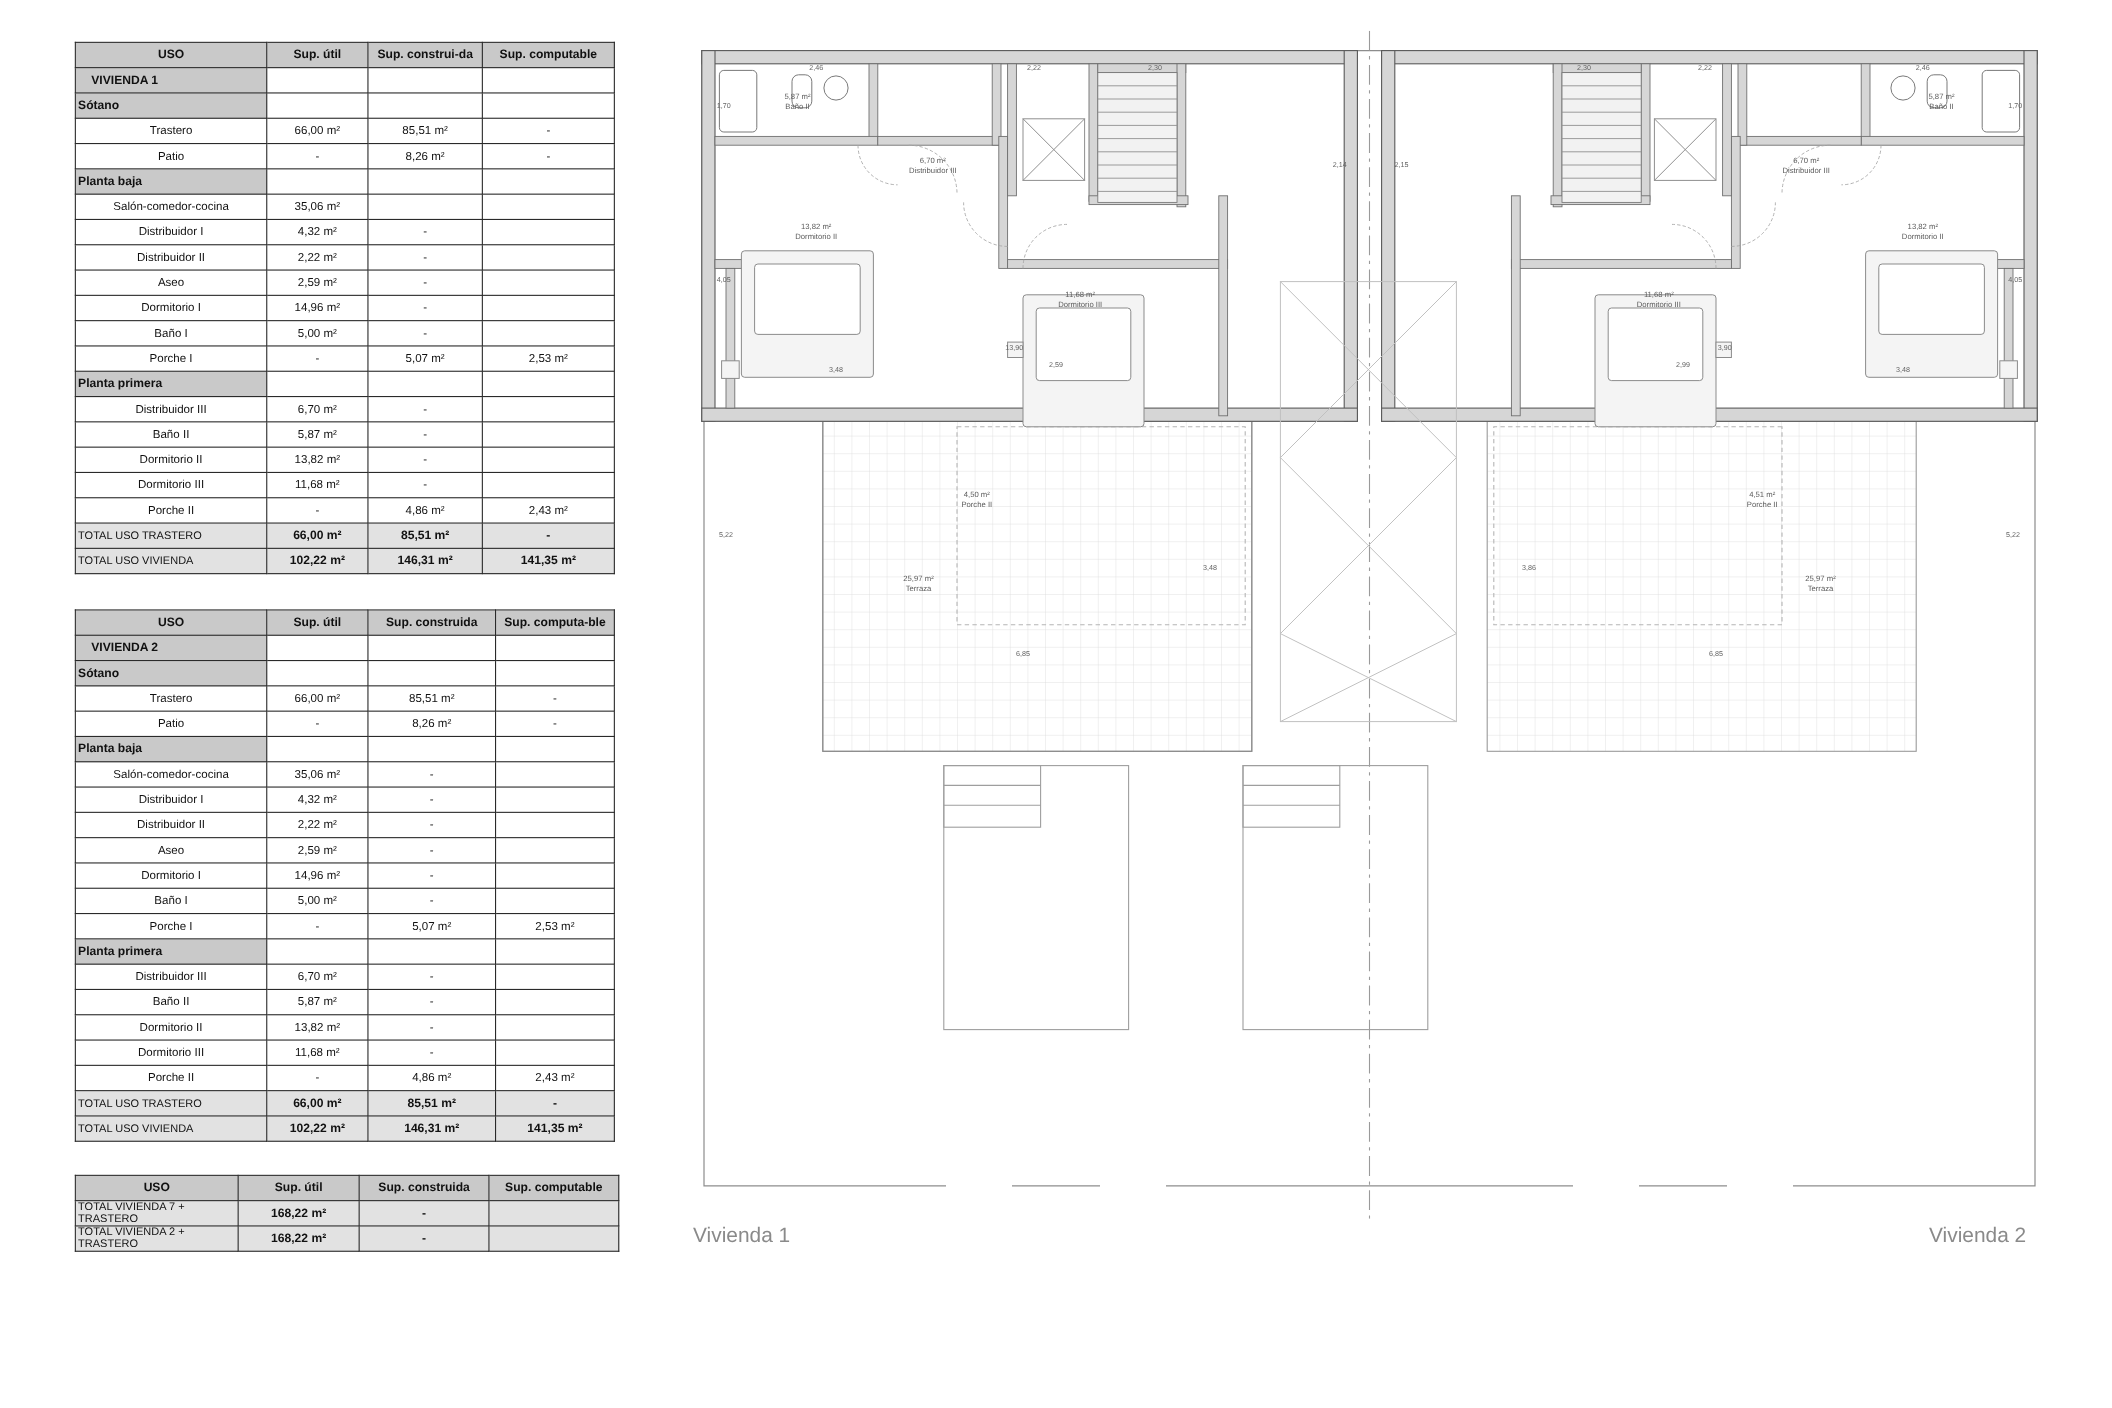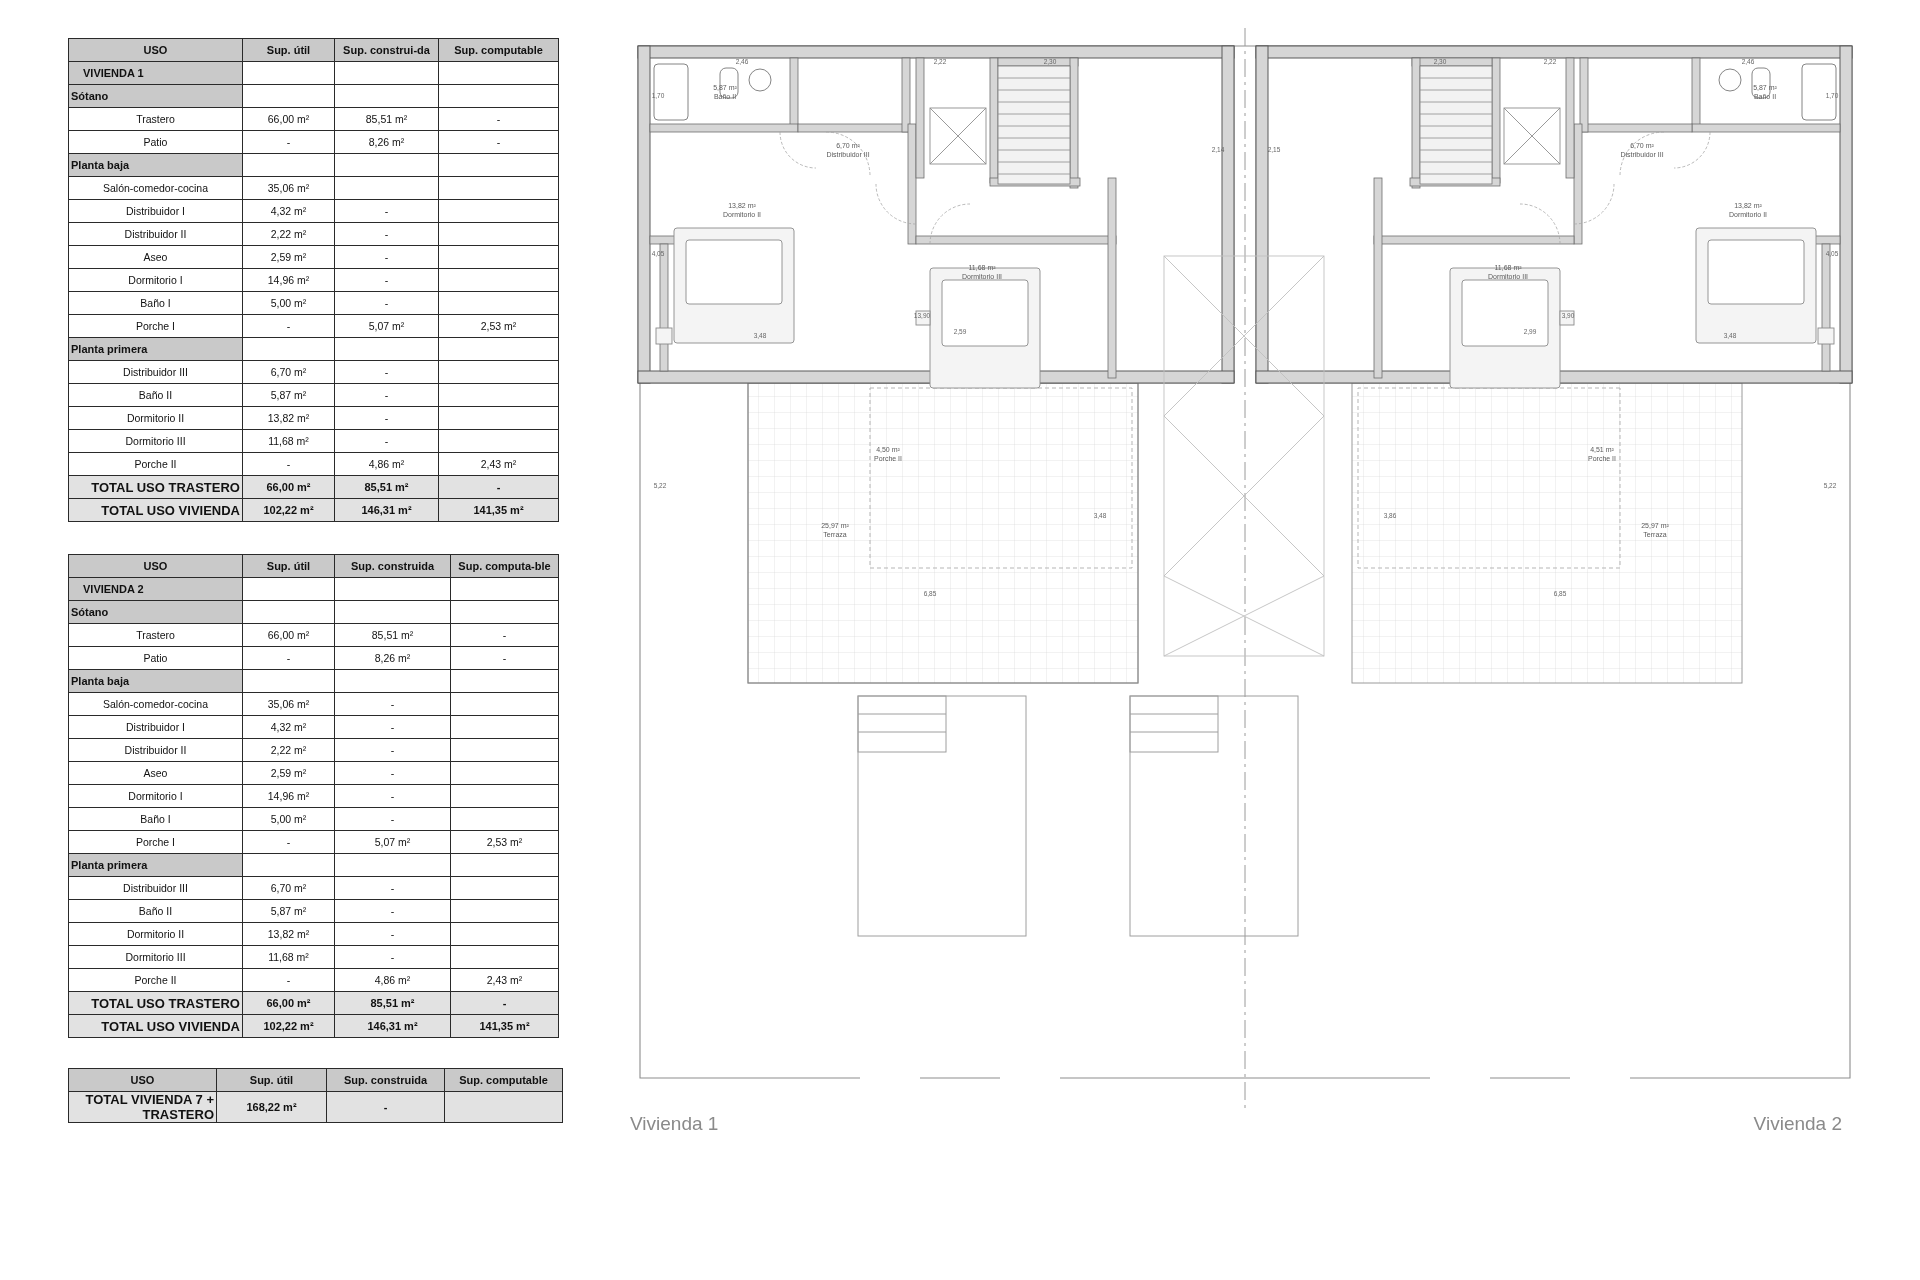--- a/index.html
+++ b/index.html
@@ -8,21 +8,21 @@
 
   
   .tbl-wrap{position:absolute;}
   table.surf{border-collapse:collapse;table-layout:fixed;}
   table.surf td{border:1px solid #2a2a2a;height:22px;font-size:10.5px;text-align:center;padding:0 2px;}
   table.surf td.hdr{background:#c9c9c9;font-weight:bold;font-size:11px;margin-top:47px;}
   table.surf td.sec{background:#c9c9c9;font-weight:bold;text-align:left;padding-left:14px;font-size:11px;}
   table.surf td.sec2{background:#c9c9c9;font-weight:bold;text-align:left;font-size:11px;}
   table.surf td.lbl{text-align:center;font-size:10.5px;}
   table.surf td.tot{background:#e2e2e2;font-weight:bold;font-size:11px;}
-  table.surf td.totlbl{background:#e2e2e2;font-weight:bold;font-size:13px;text-align:right;}
+  table.surf td.totlbl{background:#e2e2e2;font-weight:normal;font-size:10px;text-align:left;}
   table.surf td.blank{background:#ffffff;}
 
   
   col.c1{width:174px}col.c2{width:92px}col.c3{width:104px}col.c4{width:120px}
   col.d1{width:174px}col.d2{width:92px}col.d3{width:116px}col.d4{width:108px}
   col.e1{width:148px}col.e2{width:110px}col.e3{width:118px}col.e4{width:118px}
 
   
   .plan{position:absolute;left:630px;top:28px;width:1230px;height:1080px;}
   .plan svg{display:block}
@@ -321,20 +321,26 @@
         </colgroup>
       <tbody id="t3body">
           <tr>
             <td class="hdr">USO</td>
             <td class="hdr">Sup. útil</td>
             <td class="hdr">Sup. construida</td>
             <td class="hdr">Sup. computable</td>
           </tr>
           <tr>
             <td class="totlbl">TOTAL VIVIENDA 7 + TRASTERO</td>
+            <td class="tot">168,22 m²</td>
+            <td class="tot">-</td>
+            <td class="tot"></td>
+          </tr>
+          <tr>
+            <td class="totlbl">TOTAL VIVIENDA 2 + TRASTERO</td>
             <td class="tot">168,22 m²</td>
             <td class="tot">-</td>
             <td class="tot"></td>
           </tr>
         </tbody>
     </table>
   </div>
 
   <div class="plan">
     <svg width="1230" height="1080" viewBox="0 0 1230 1080" xmlns="http://www.w3.org/2000/svg">

